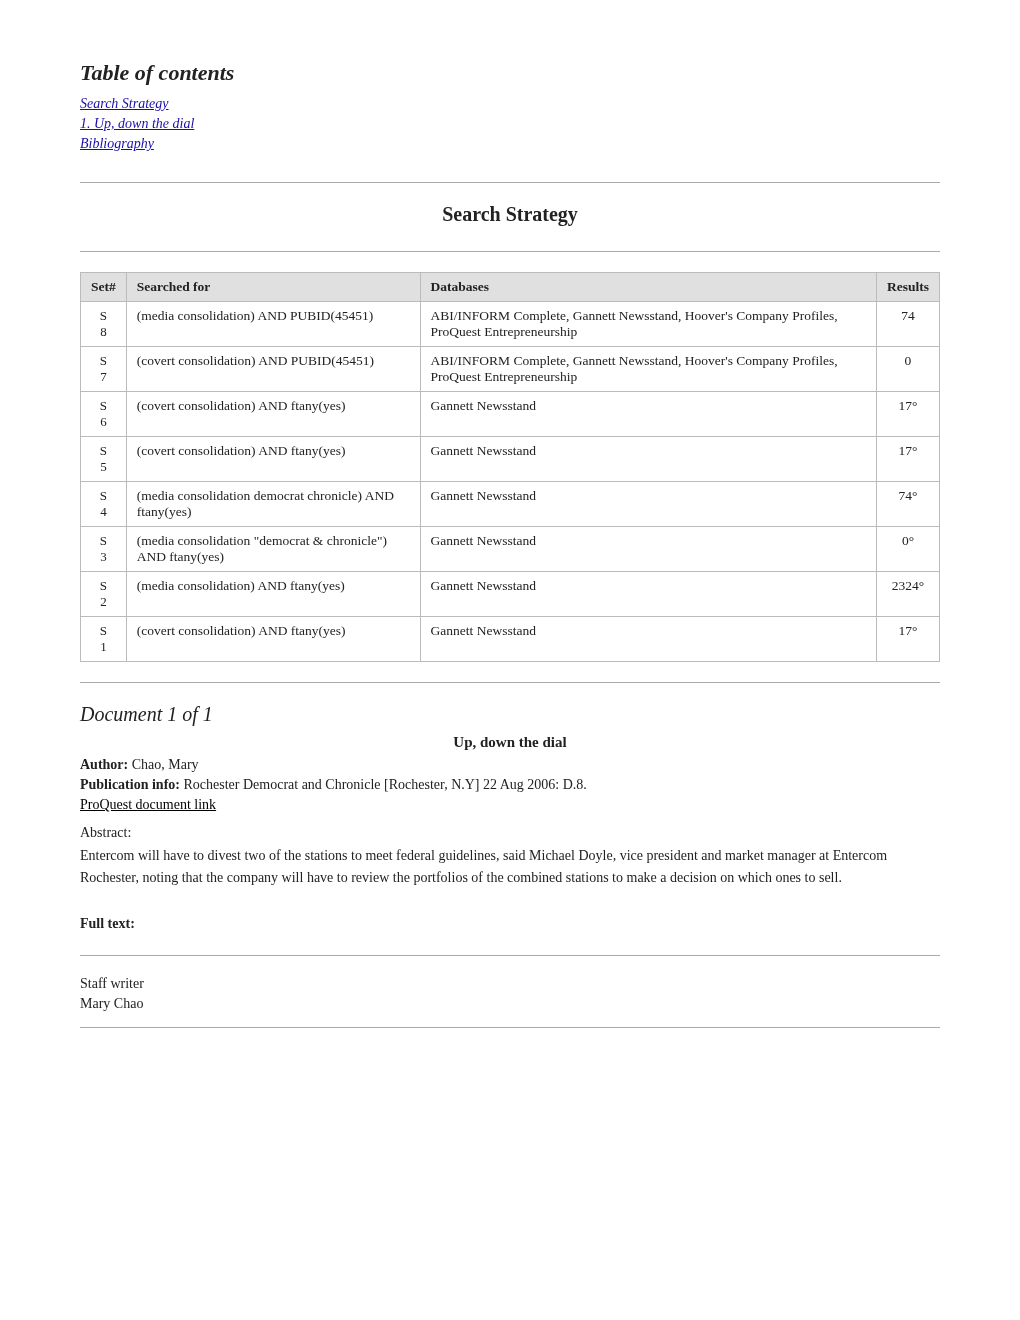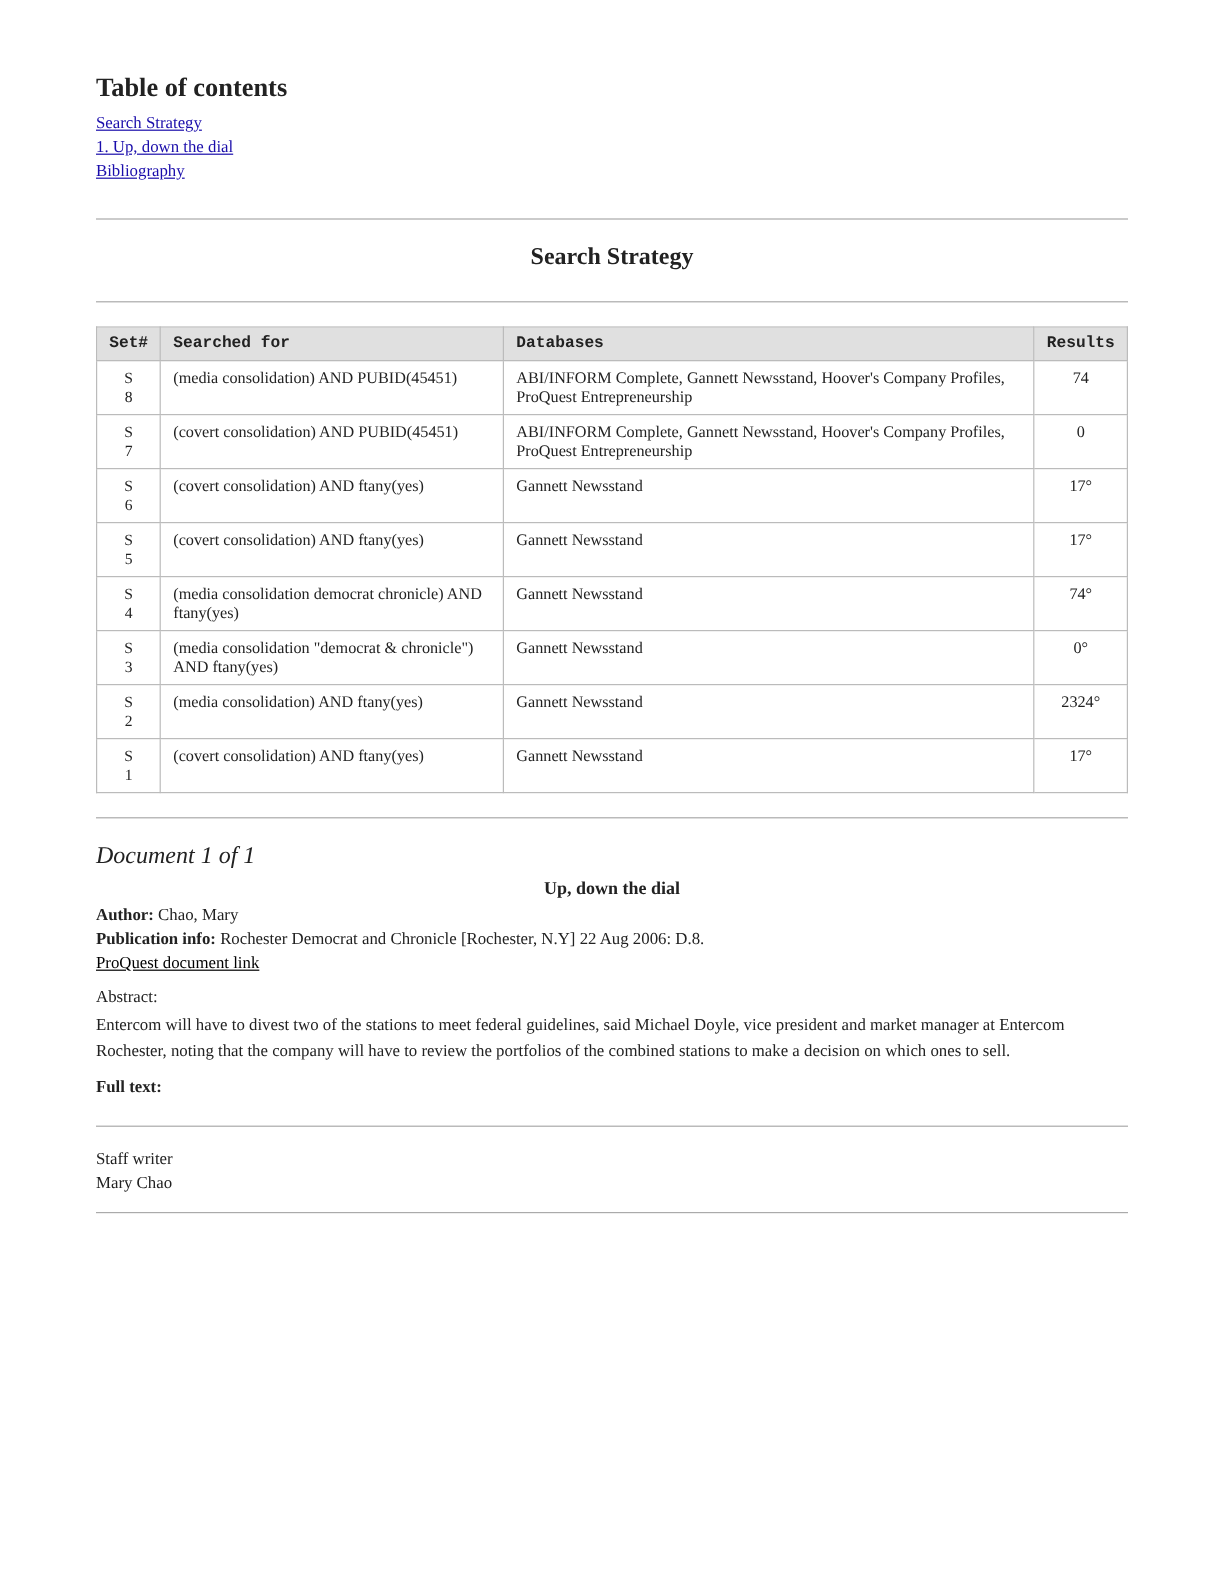--- a/index.html
+++ b/index.html
@@ -7,20 +7,21 @@
       font-family: Times New Roman, serif;
       font-size: 14px;
       color: #222;
       background: #fff;
       padding: 60px 80px;
       max-width: 1020px;
       margin: 0 auto;
     }
     .toc-section {
       margin-bottom: 30px;
+      font-style: italic;
     }
     .toc-title {
       font-size: 22px;
       font-weight: bold;
       margin-bottom: 10px;
     }
     .toc-link {
       display: block;
       color: #1a0dab;
       text-decoration: underline;
@@ -44,21 +45,20 @@
       border-collapse: collapse;
       margin-bottom: 20px;
       font-size: 13.5px;
     }
     .search-table th {
       background: #e0e0e0;
       text-align: left;
       padding: 6px 10px;
       border: 1px solid #bbb;
       font-weight: bold;
-      font-family: Liberation Mono, monospace;
     }
     .search-table td {
       border: 1px solid #bbb;
       padding: 6px 10px;
       vertical-align: top;
     }
     .search-table td.set-num {
       text-align: center;
       white-space: nowrap;
       font-size: 13px;
@@ -99,21 +99,21 @@
     }
     .abstract-label {
       font-weight: normal;
       font-size: 14px;
       margin-bottom: 4px;
       margin-top: 6px;
     }
     .abstract-text {
       font-size: 14px;
       line-height: 1.6;
-      margin-bottom: 10px;
+      margin-bottom: 26px;
     }
     .fulltext-label {
       font-weight: bold;
       font-size: 14px;
       margin-bottom: 23px;
     }
     .fulltext-line {
       font-size: 14px;
       margin-bottom: 4px;
     }

